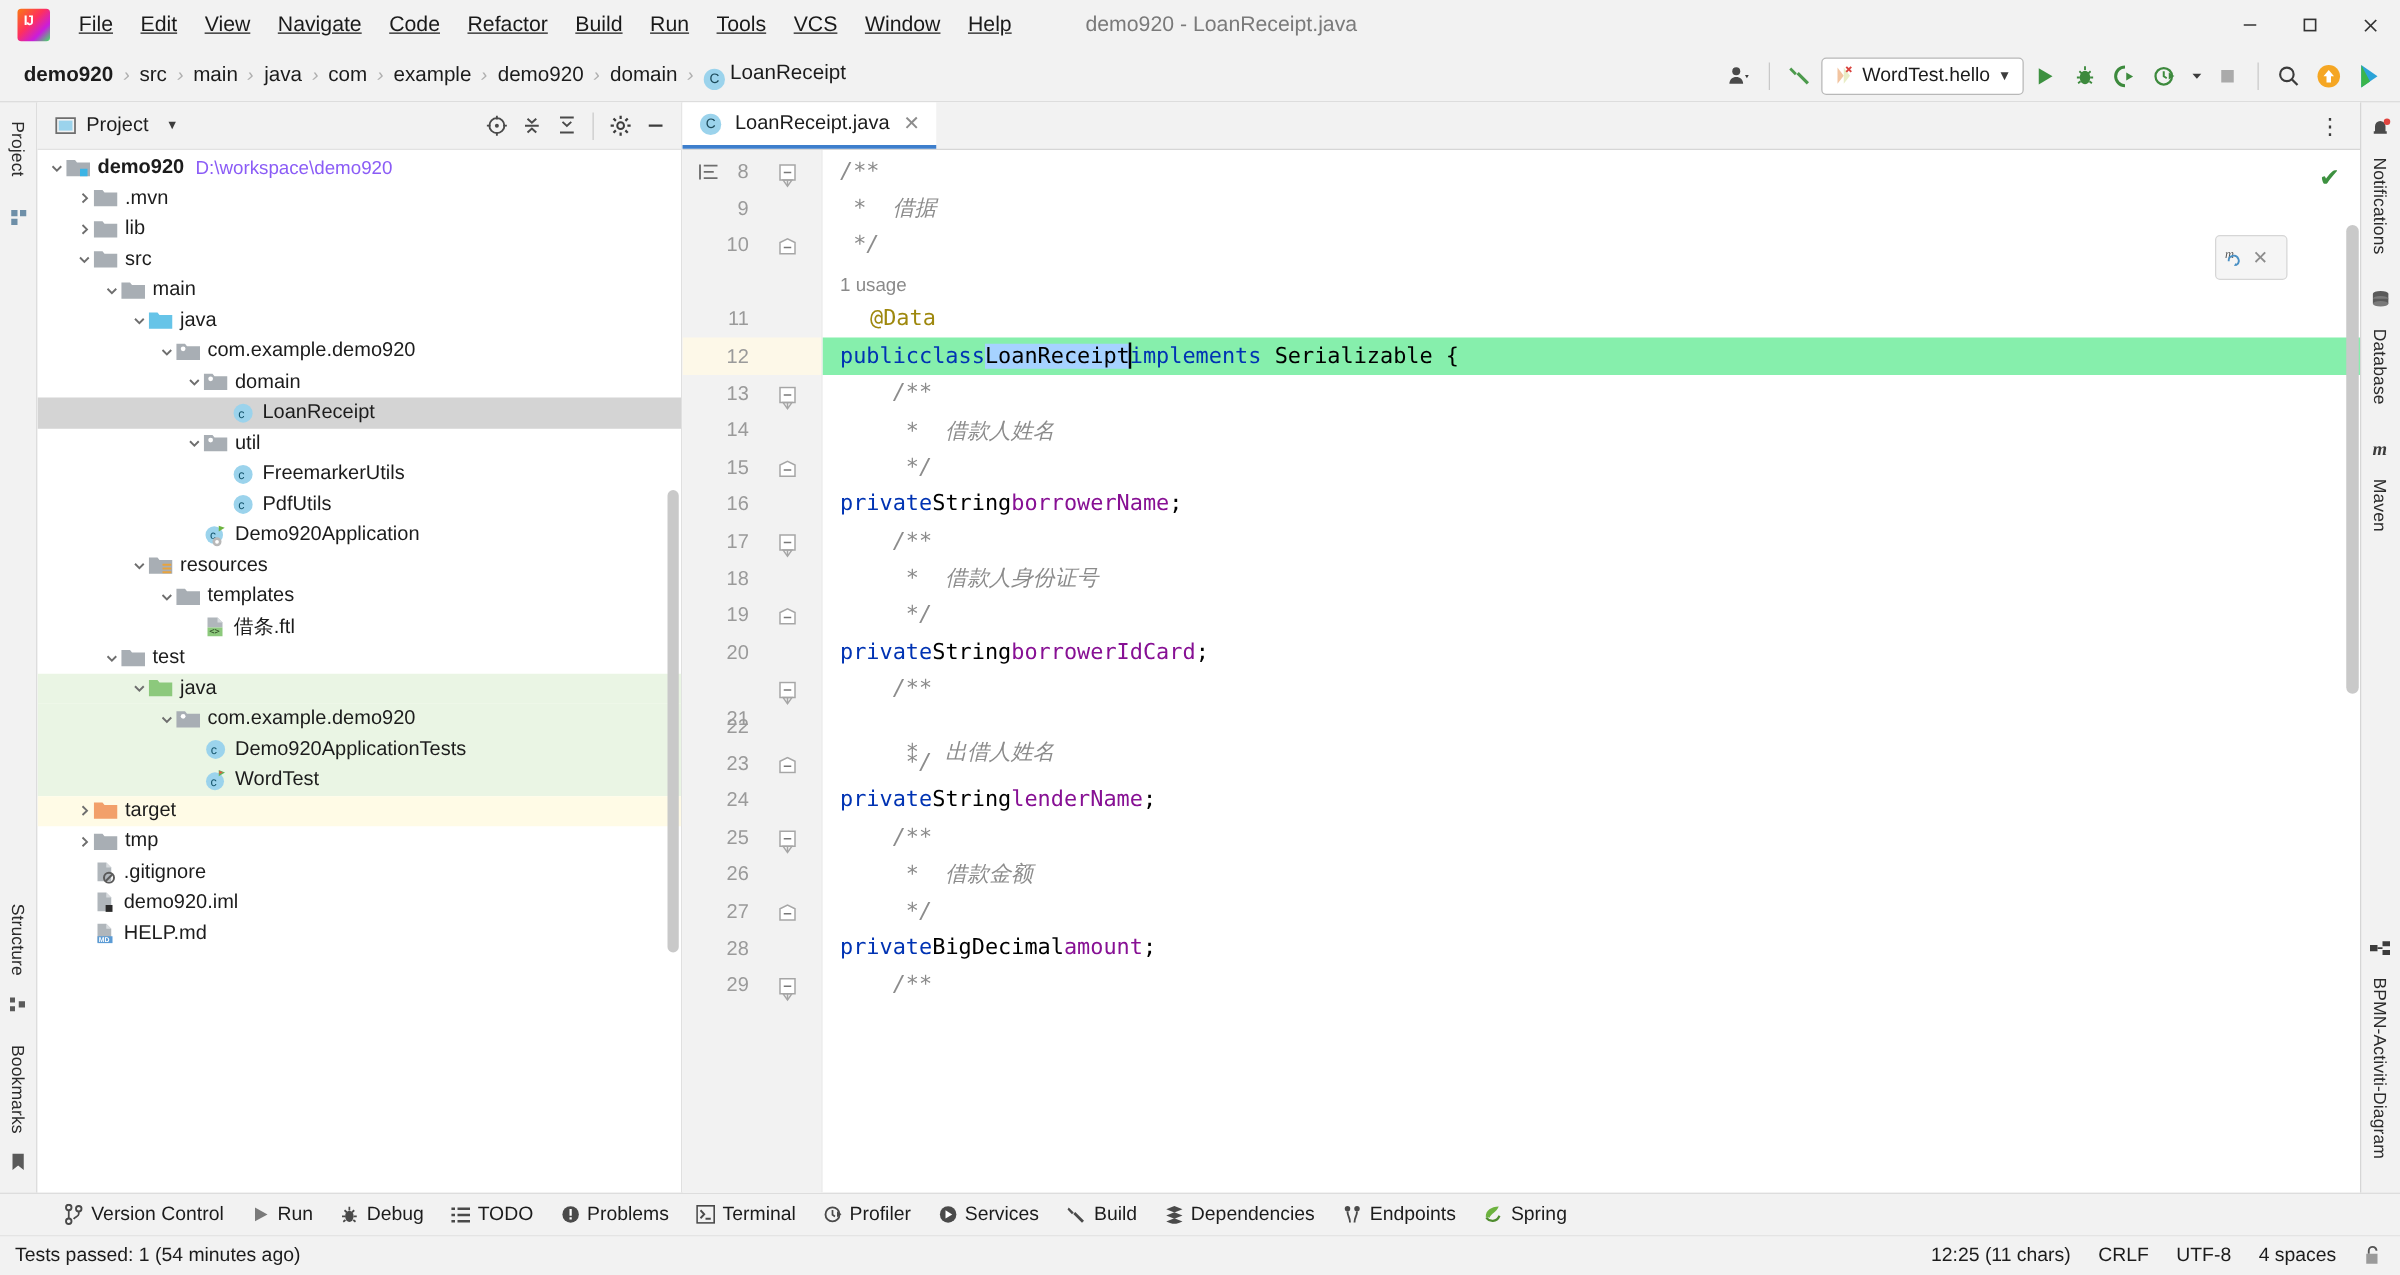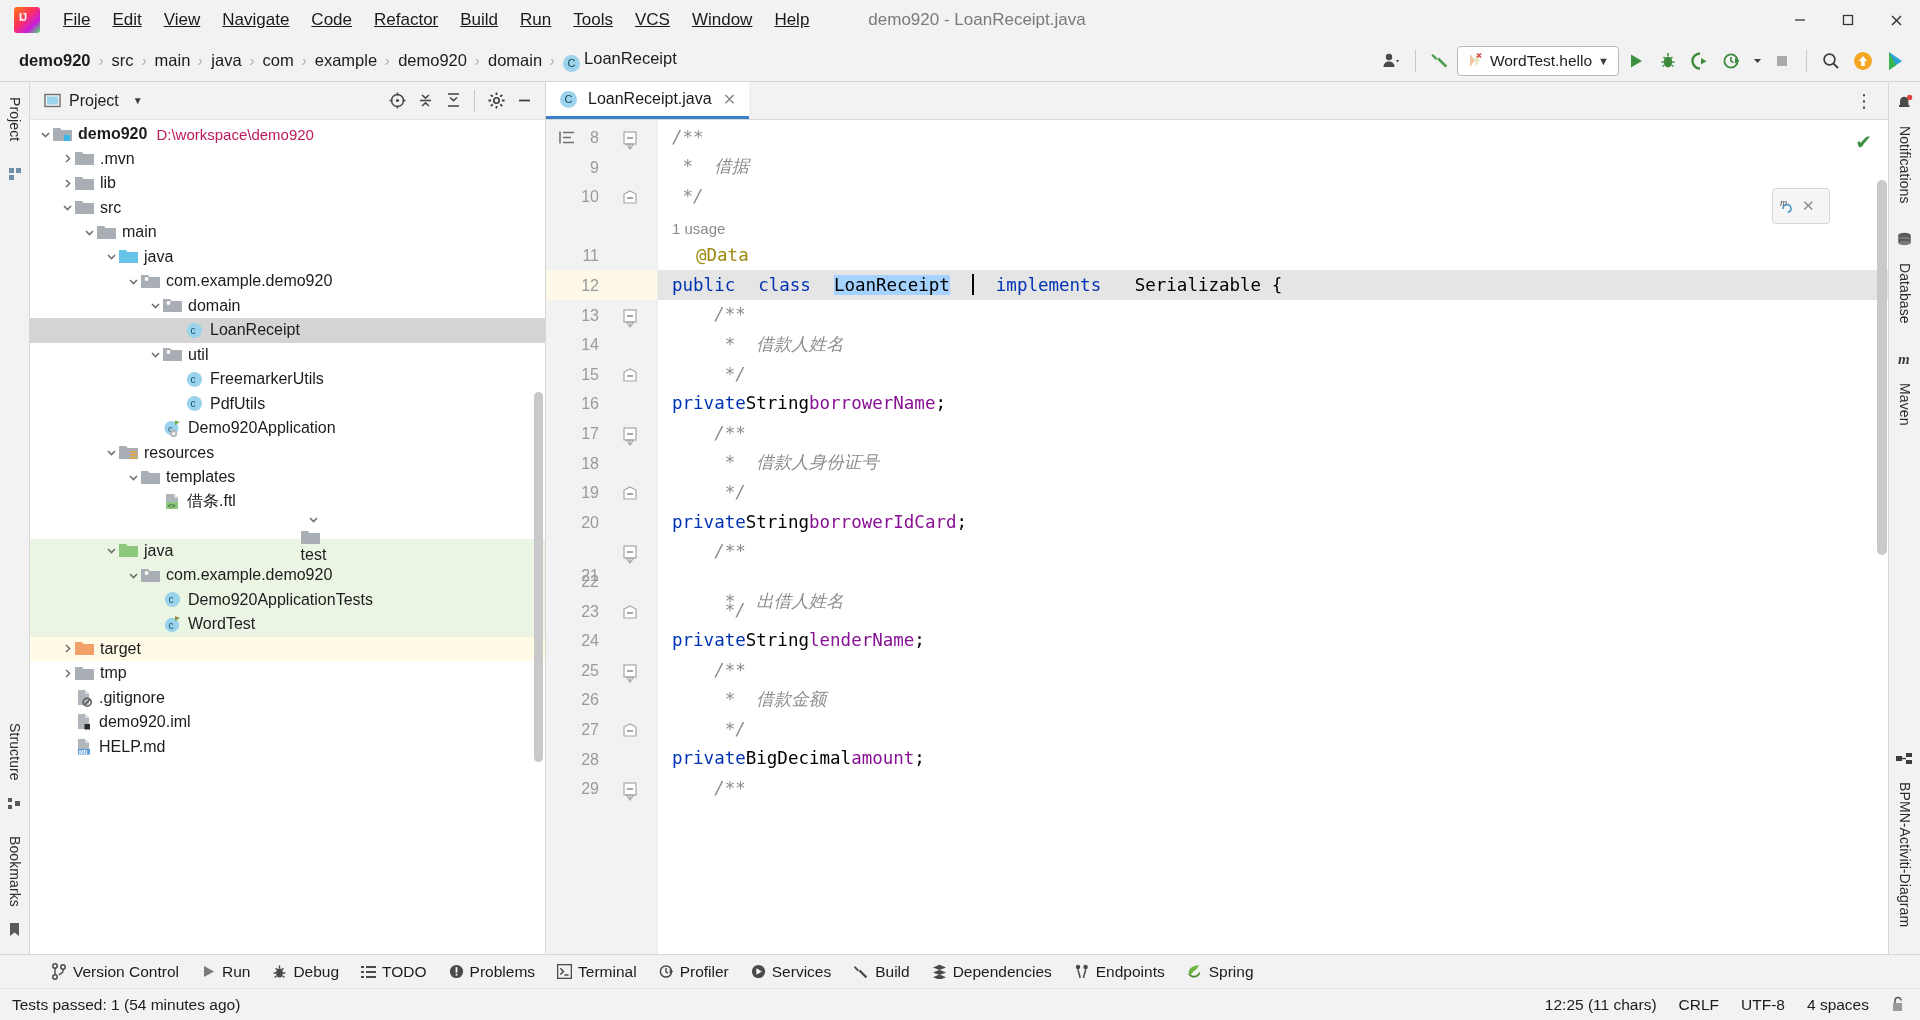--- a/index.html
+++ b/index.html
@@ -119,21 +119,21 @@
   .row {
     height: 24.5px; display: flex; align-items: center;
     font-size: 16px; color: #1c1c1c; white-space: nowrap; cursor: default;
   }
   .row .arrow {
     width: 15px; display: inline-flex; justify-content: center;
     color: #6e6e6e; font-size: 12px; flex: 0 0 15px;
   }
   .row .ficon { margin-right: 6px; flex: 0 0 auto; display: flex; }
   .row .lbl { flex: 0 0 auto; }
-  .row .sub { color: #be185d; font-size: 15px; margin-left: 9px; }
+  .row .sub { color: #8b5cf6; font-size: 15px; margin-left: 9px; }
   .row.sel { background: #d4d4d4; }
   .row.testsrc { background: #eaf5e4; }
   .row.targetrow { background: #fffbe6; }
   .row.bold .lbl { font-weight: bold; }
 
   .vscroll {
     position: absolute; right: 2px; width: 9px; background: #c9c9c9;
     border-radius: 5px;
   }
 
@@ -167,21 +167,21 @@
     font-family: "DejaVu Sans Mono", monospace; font-size: 17.5px;
   }
   .ln {
     position: absolute; right: 58px; font-size: 16px; color: #9a9a9a;
     font-family: "Liberation Sans", sans-serif; text-align: right; width: 40px;
   }
   .cline {
     position: absolute; left: 0; right: 0; height: 29.6px;
     white-space: pre; display: flex; align-items: center; padding-left: 14px;
   }
-  .hl-line { background: #e5e5e5; gap: 23px; }
+  .hl-line { background: #86efac; }
   .hl-gutter { background: #fdf8e8; }
   .kw { color: #0033b3; }
   .cmt { color: #8c8c8c; font-style: italic; }
   .ann { color: #9e880d; margin-left: 24px; }
   .fld { color: #871094; }
   .typ { color: #000; }
   .usage {
     position: absolute; left: 14px; font-size: 15px; color: #8a8a8a;
     font-family: "Liberation Sans", sans-serif;
   }
@@ -640,21 +640,21 @@
           <span class="ficon">
             <svg width="18" height="18" viewBox="0 0 18 18">
               <path d="M3 1h8l4 4v4H3z" fill="#b0b6bb"></path>
               <path d="M11 1l4 4h-4z" fill="#d8dcdf"></path>
               <rect x="3" y="9" width="12" height="7" fill="#8cc97c"></rect>
               <text x="4.4" y="14.6" font-size="7" font-family="DejaVu Sans Mono,monospace" fill="#2d4a23">&lt;&gt;</text>
             </svg>
           </span>
           <span class="lbl">借条.ftl</span>
         </div>
-        <div class="row" style="padding-left: 52px; flex-direction: column;">
+        <div class="row" style="padding-left: 52px;">
           <span class="arrow">
             <svg width="11" height="11" viewBox="0 0 11 11">
               <path d="M2 4l3.5 3.6L9 4" stroke="#6e6e6e" stroke-width="1.5" fill="none"></path>
             </svg>
           </span>
           <span class="ficon">
             <svg width="19" height="17" viewBox="0 0 19 17">
               <path d="M0 2h7l1.6 2H19v11H0z" fill="#a8aeb4"></path>
             </svg>
           </span>

